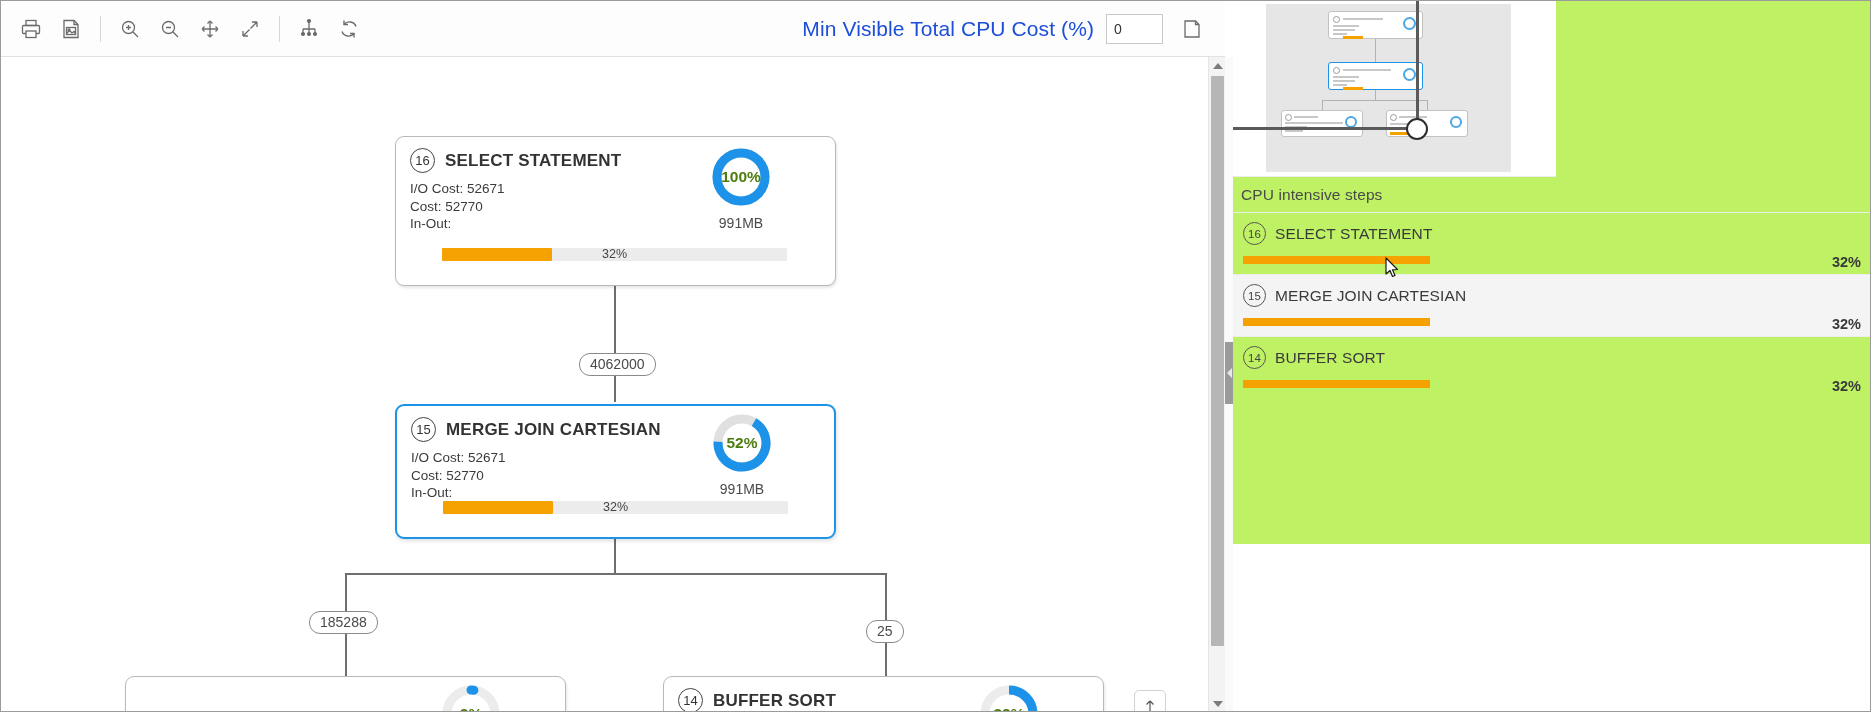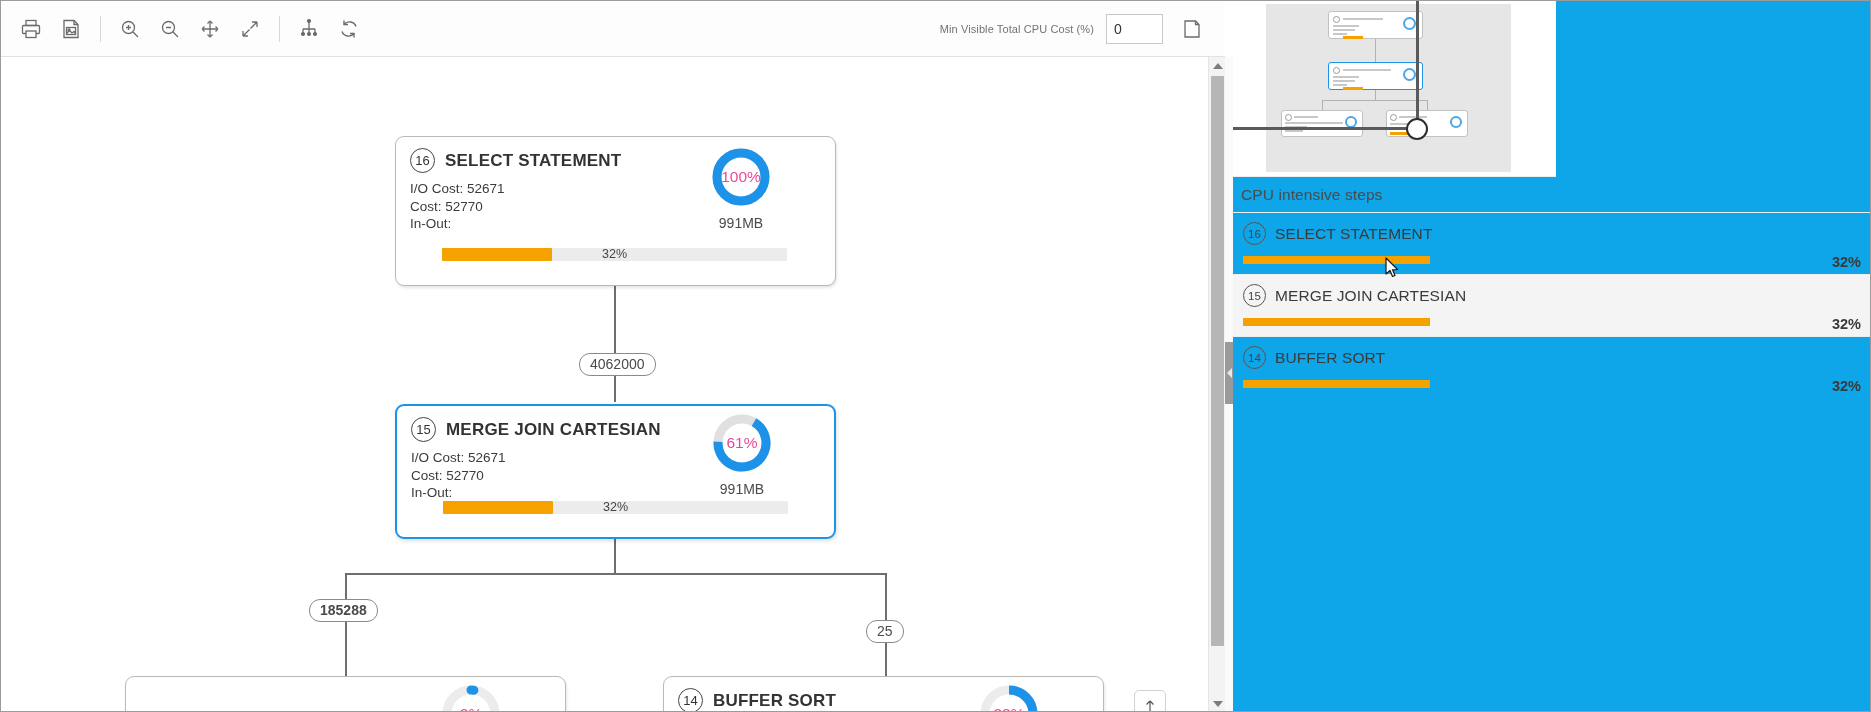--- a/index.html
+++ b/index.html
@@ -36,22 +36,22 @@
     cursor: pointer;
     border-radius: 2px;
   }
   .tb-sep {
     width: 1px; height: 26px;
     background: #d8d8d8;
     margin: 0 9px;
   }
   .tb-spacer { flex: 1 1 auto; }
   .tb-label {
-    font-size: 11px;
-    color: #737373;
+    font-size: 21px;
+    color: #1d4ed8;
     letter-spacing: .1px;
     white-space: nowrap;
     margin-right: 12px;
   }
   .tb-input {
     width: 57px; height: 30px;
     border: 1px solid #c8c8c8;
     background: #fff;
     font-size: 14px;
     color: #333;
@@ -141,22 +141,22 @@
     line-height: 16px;
   }
   .donut {
     position: absolute;
     display: flex;
     align-items: center;
     justify-content: center;
   }
   .donut-label {
     font-size: 15.5px;
-    font-weight: normal;
-    color: #ec4899;
+    font-weight: bold;
+    color: #4d7c0f;
     position: relative;
     z-index: 2;
   }
   .donut-mem {
     position: absolute;
     font-size: 14px;
     color: #4a4a4a;
     text-align: center;
     white-space: nowrap;
   }
@@ -253,22 +253,22 @@
     width: 0; height: 0;
     border-top: 5px solid transparent;
     border-bottom: 5px solid transparent;
     border-right: 5px solid #e8e8e8;
   }
 
   
   .right-panel {
     position: absolute;
     left: 1232px; top: 0;
-    width: 639px; height: 712px;
-    background: #0ea5e9;
+    width: 639px; height: 543px;
+    background: #bef264;
   }
   .minimap {
     position: absolute;
     left: 0; top: 0;
     width: 323px; height: 176px;
     background: #ffffff;
     border-bottom: 1px solid #ededed;
     overflow: hidden;
   }
   .minimap-inner {
@@ -482,21 +482,21 @@
       <div class="edge-arrow" style="left:606px; top:150px;"></div>
       <div class="edge-cap" style="left:607px; top:140px;"></div>
       <div class="edge-label" style="left:578px; top:296px;">4062000</div>
 
       <div class="edge-line" style="left:344px; top:516px; width:541px; height:1.6px;"></div>
       <div class="edge-line" style="left:613px; top:471px; width:1.6px; height:46px;"></div>
       <div class="edge-arrow" style="left:606px; top:471px;"></div>
       <div class="edge-cap" style="left:607px; top:461px;"></div>
 
       <div class="edge-line" style="left:344px; top:516px; width:1.6px; height:103px;"></div>
-      <div class="edge-label" style="left:308px; top:542px;font-weight:bold;">185288</div>
+      <div class="edge-label" style="left:308px; top:554px;">185288</div>
 
       <div class="edge-line" style="left:884px; top:516px; width:1.6px; height:103px;"></div>
       <div class="edge-label" style="left:865px; top:563px;">25</div>
 
       <div class="node" style="left:394px; top:79px; width:441px; height:150px;">
         <div class="node-head">
           <div class="node-num">16</div>
           <div class="node-title">SELECT STATEMENT</div>
         </div>
         <div class="node-body">
@@ -530,21 +530,21 @@
         </div>
         <div class="node-bar-wrap" style="left:46px; top:95px; width:345px;">
           <div class="node-bar-fill" style="width:32%;"></div>
           <div class="node-bar-text">32%</div>
         </div>
         <div class="donut" style="left:314px; top:6px; width:62px; height:62px;">
           <svg width="62" height="62" viewBox="0 0 62 62" style="position:absolute;left:0;top:0;">
             <circle cx="31" cy="31" r="24" fill="none" stroke="#e0e0e0" stroke-width="9"></circle>
             <circle cx="31" cy="31" r="24" fill="none" stroke="#1c92e8" stroke-width="9" stroke-dasharray="101.0 150.8" stroke-dashoffset="0" transform="rotate(-60 31 31)" stroke-linecap="butt"></circle>
           </svg>
-          <span class="donut-label">61%</span>
+          <span class="donut-label">52%</span>
         </div>
         <div class="donut-mem" style="left:304px; top:75px; width:82px;">991MB</div>
       </div>
 
       <div class="node" style="left:124px; top:619px; width:441px; height:135px;">
 
         <div class="donut" style="left:314px; top:6px; width:62px; height:62px;">
           <svg width="62" height="62" viewBox="0 0 62 62" style="position:absolute;left:0;top:0;">
             <circle cx="31" cy="31" r="24" fill="none" stroke="#ececec" stroke-width="9"></circle>
             <circle cx="31" cy="31" r="24" fill="none" stroke="#1c92e8" stroke-width="9" stroke-dasharray="3.0 150.8" stroke-dashoffset="0" transform="rotate(-90 31 31)" stroke-linecap="round"></circle>

